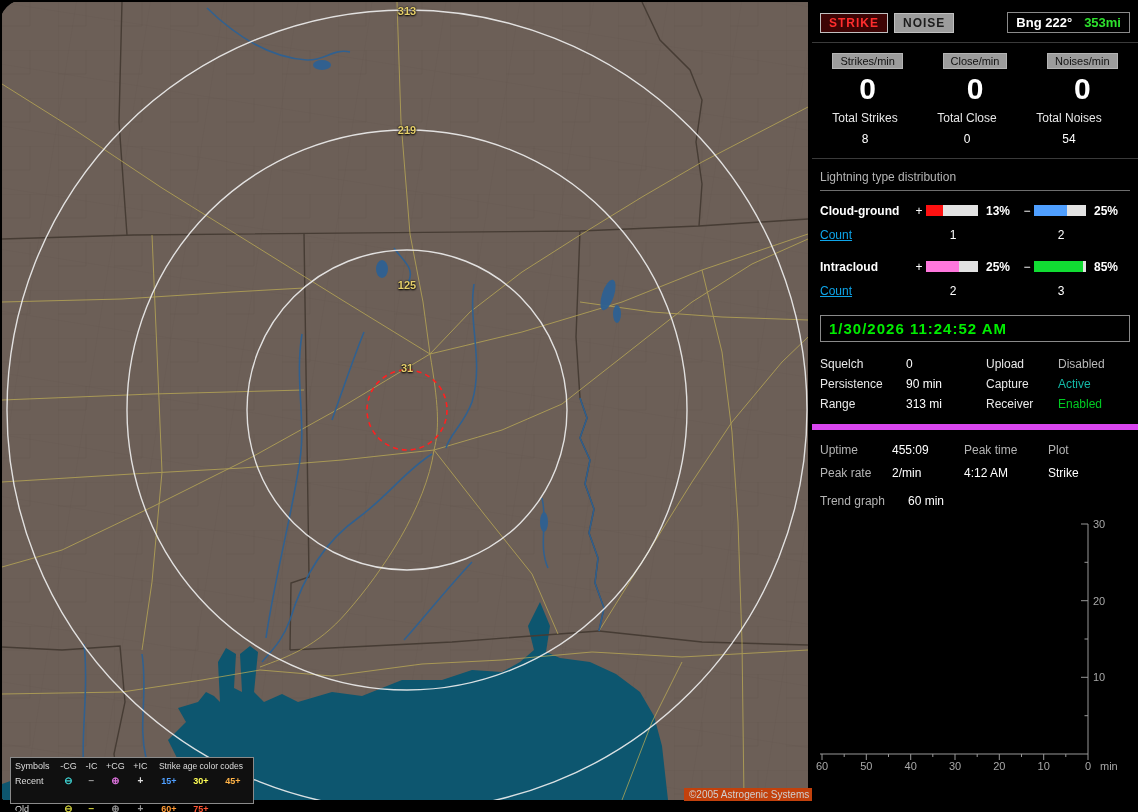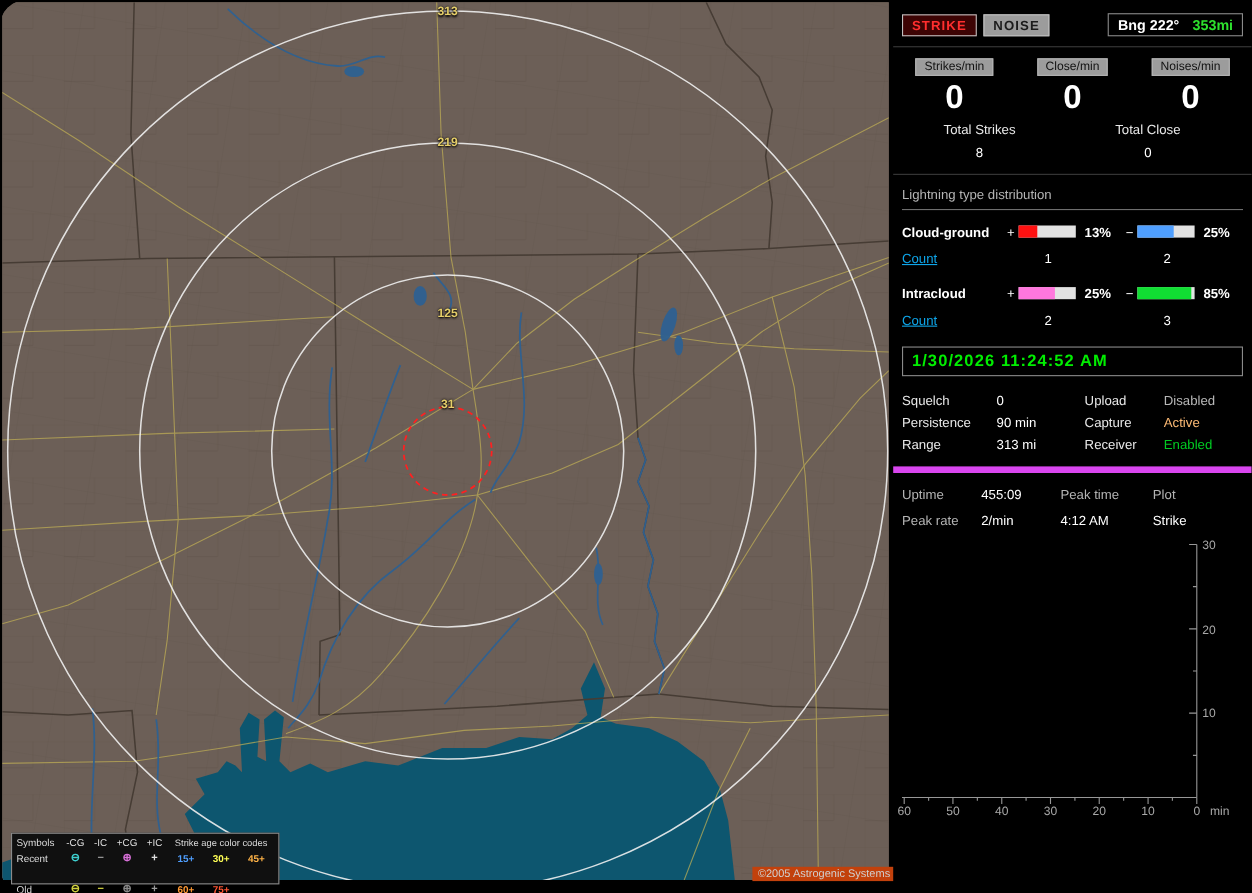--- a/index.html
+++ b/index.html
@@ -223,20 +223,24 @@
 
     <div class="totals">
       <div class="total-col">
         <div class="total-label">Total Strikes</div>
         <div class="total-val">8</div>
       </div>
       <div class="total-col">
         <div class="total-label">Total Close</div>
         <div class="total-val">0</div>
       </div>
+      <div class="total-col">
+        <div class="total-label">Total Noises</div>
+        <div class="total-val">54</div>
+      </div>
     </div>
 
     <div class="dist">
       <div class="dist-title">Lightning type distribution</div>
 
       <div class="dist-row">
         <div class="dist-name">Cloud-ground</div>
         <div class="sign">+</div>
         <div class="bar-track">
             <div class="bar-fill" style="width: 32.5%; background: rgb(255, 17, 17);"></div>
@@ -290,21 +294,21 @@
       <div class="status-row">
         <div class="sk">Squelch</div>
         <div class="sv">0</div>
         <div class="sk">Upload</div>
         <div style="color: rgb(184, 184, 184);">Disabled</div>
       </div>
       <div class="status-row">
         <div class="sk">Persistence</div>
         <div class="sv">90 min</div>
         <div class="sk">Capture</div>
-        <div style="color: #fdba74;">Active</div>
+        <div style="color: #14b8a6;">Active</div>
       </div>
       <div class="status-row">
         <div class="sk">Range</div>
         <div class="sv">313 mi</div>
         <div class="sk">Receiver</div>
         <div style="color: rgb(0, 204, 34);">Enabled</div>
       </div>
     </div>
 
     <div class="stats">
@@ -312,20 +316,24 @@
         <div class="label-gray">Uptime</div>
         <div class="val-white">455:09</div>
         <div class="label-gray">Peak time</div>
         <div class="label-gray">Plot</div>
       </div>
       <div class="stats-row">
         <div class="label-gray">Peak rate</div>
         <div class="val-white">2/min</div>
         <div class="val-white">4:12 AM</div>
         <div class="val-white">Strike</div>
+      </div>
+      <div class="trend-row">
+        <div class="label-gray">Trend graph</div>
+        <div class="val-white">60 min</div>
       </div>
     </div>
 
     
     <svg width="326" height="272" viewBox="0 0 326 272">
       <g stroke="#989898" stroke-width="1">
         <line x1="276" y1="10" x2="276" y2="240"></line>
         <line x1="8" y1="240" x2="276" y2="240"></line>
 
         <line x1="269" y1="10" x2="276" y2="10"></line>

